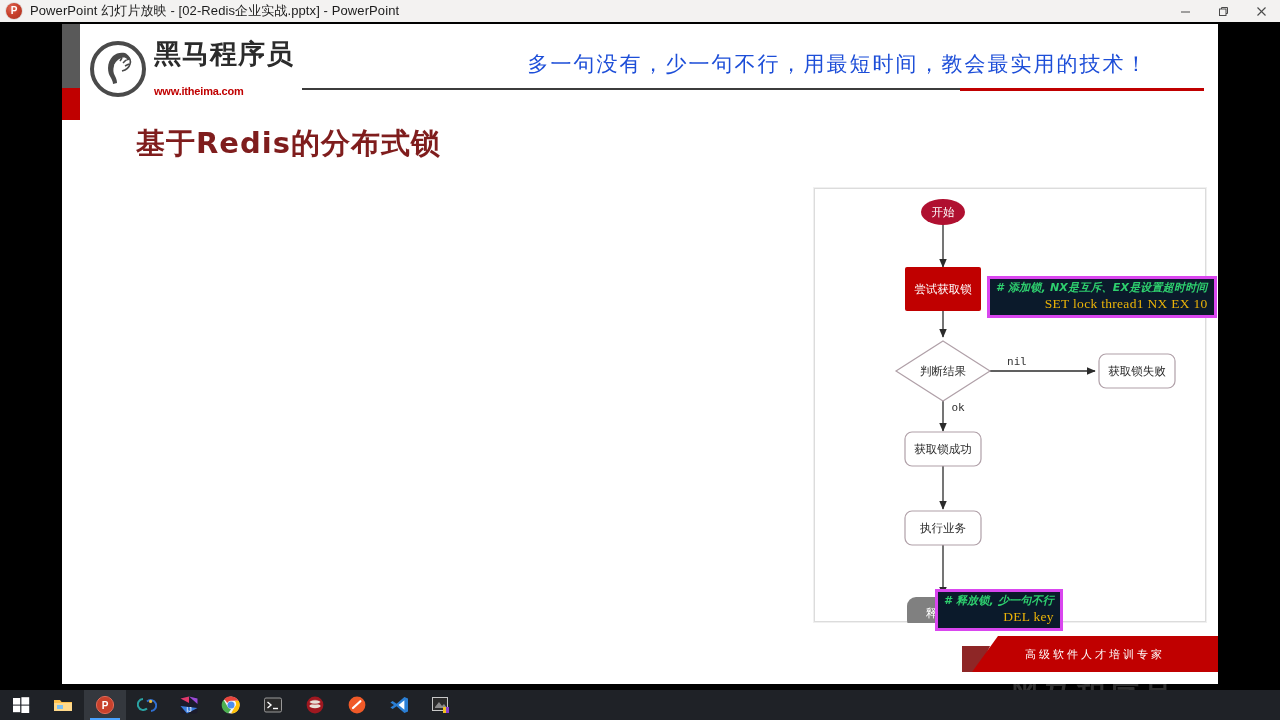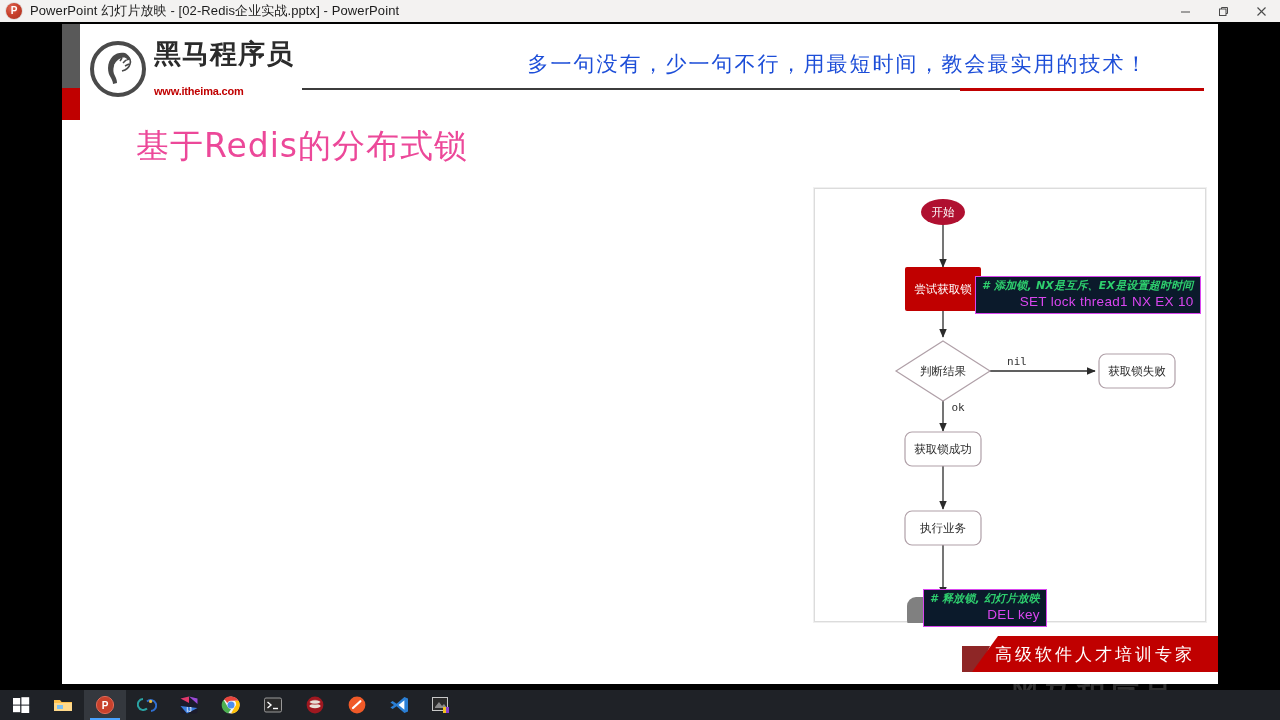--- a/index.html
+++ b/index.html
@@ -99,21 +99,21 @@
   #rule-dark {
     position: absolute; left: 0; top: 0; width: 658px; height: 2px; background: #3c3c3c;
   }
   #rule-red {
     position: absolute; left: 658px; top: 0; width: 244px; height: 3px; background: #c00000;
   }
 
   
   #slide-title {
     position: absolute; left: 74px; top: 100px;
-    font-size: 33px; font-weight: normal; color: #ec4899;
+    font-size: 29px; font-weight: bold; color: #7f1d1d;
     letter-spacing: 1px;
     font-family: "DejaVu Sans", "Liberation Sans", sans-serif;
   }
 
   
   #diagram {
     position: absolute; left: 752px; top: 164px;
     width: 392px; height: 434px;
     background: #ffffff;
     border: 1px solid #dcdcdc;
@@ -127,51 +127,52 @@
   }
   .edge-label {
     font-family: "DejaVu Sans Mono", "Liberation Mono", monospace;
     font-size: 11px; fill: #333;
   }
 
   
   .codebox {
     position: absolute;
     background: #0b1a2b;
-    border: 1px solid #d946ef;
+    border: 3px solid #d946ef;
     padding: 2px 6px 3px 6px;
     line-height: 1.28;
     white-space: nowrap;
+    margin-left: 12px;
   }
   .code-comment {
     display: block;
     color: #2ecf6e; font-style: italic; font-weight: bold;
     font-size: 11px;
     font-family: "DejaVu Sans", "Liberation Sans", sans-serif;
     letter-spacing: .2px;
   }
   .code-line {
     display: block;
-    color: #d946ef; font-size: 13.5px;
-    font-family: Liberation Sans, sans-serif;
+    color: #eab308; font-size: 13.5px;
+    font-family: Liberation Serif, serif;
     letter-spacing: .3px;
   }
   #code-set { left: 160px; top: 87px; }
   #code-del { left: 108px; top: 400px; }
 
   
   #banner {
     position: absolute; left: 910px; top: 612px;
     width: 246px; height: 36px;
     background: #c00000;
     clip-path: polygon(26px 0, 246px 0, 246px 36px, 0 36px);
     display: flex; align-items: center; justify-content: center;
   }
   #banner-txt {
-    font-size: 17px; color: #ffffff; letter-spacing: 3px;
+    font-size: 11px; color: #ffffff; letter-spacing: 3px;
     font-family: "DejaVu Serif", "Liberation Serif", serif;
     white-space: nowrap;
   }
   #banner-shadow {
     position: absolute; left: 900px; top: 622px;
     width: 34px; height: 26px; background: #7a0000;
     clip-path: polygon(0 0, 28px 0, 16px 26px, 0 26px);
     opacity: .85;
   }
 
@@ -315,21 +316,21 @@
         <rect x="92" y="408" width="72" height="32" rx="9" fill="#808080"></rect>
         <text class="node-label" x="128" y="428" text-anchor="middle" fill="#ffffff">释放锁</text>
       </svg>
 
       <div class="codebox" id="code-set">
         <span class="code-comment">#  添加锁, NX是互斥、EX是设置超时时间</span>
         <span class="code-line">SET lock thread1 NX EX 10</span>
       </div>
 
       <div class="codebox" id="code-del">
-        <span class="code-comment">#  释放锁, 幻灯片放映</span>
+        <span class="code-comment">#  释放锁, 少一句不行</span>
         <span class="code-line">DEL key</span>
       </div>
     </div>
 
     <div id="banner-shadow"></div>
     <div id="banner">
       <span id="banner-txt">高级软件人才培训专家</span>
     </div>
   </div>
 

